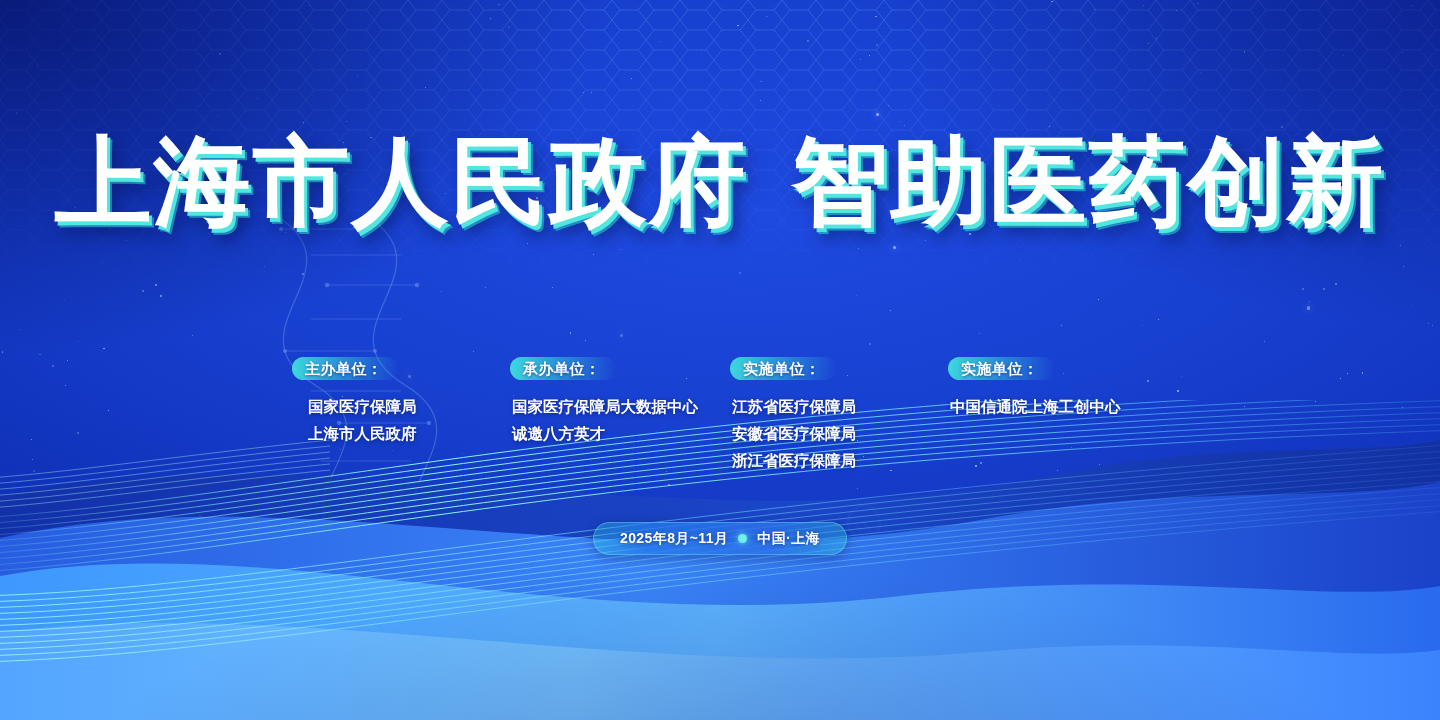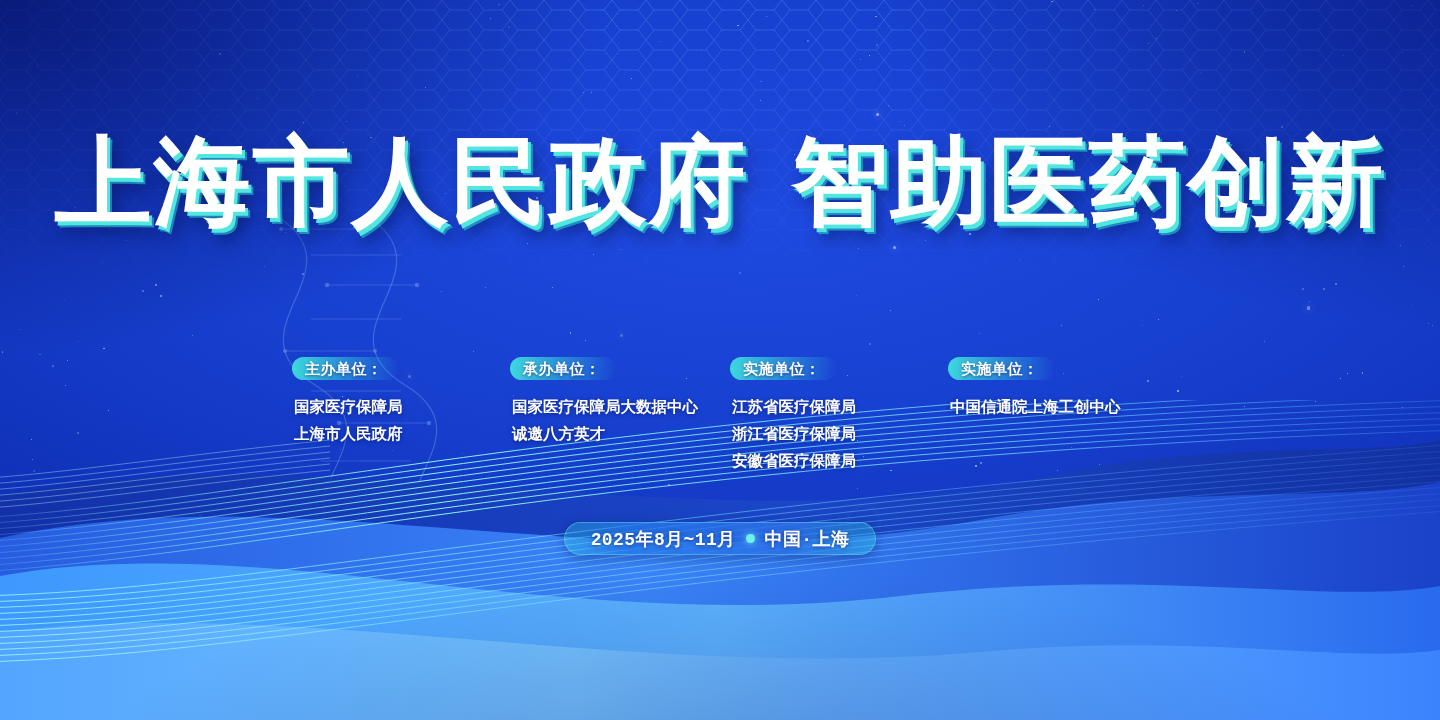--- a/index.html
+++ b/index.html
@@ -134,21 +134,21 @@
   }
   .org-items{display:block;}
   .org-item{
     font-size:15.5px;font-weight:700;color:#ffffff;
     line-height:27px;white-space:nowrap;
     text-shadow:0 1px 4px rgba(5,18,86,.6);
   }
 
   
   .c1 .org-label{margin-left:16px;}
-  .c1 .org-item{margin-left:18px;}
+  .c1 .org-item{margin-left:32px;}
   .c2 .org-label{margin-left:16px;}
   .c2 .org-item{margin-left:18px;}
   .c3 .org-label{margin-left:14px;}
   .c3 .org-item{margin-left:16px;}
   .c4 .org-label{margin-left:14px;}
   .c4 .org-item{margin-left:16px;}
 
   
   .datebar-wrap{
     position:absolute;left:0;right:0;top:522px;
@@ -161,22 +161,22 @@
     display:flex;align-items:center;gap:10px;
     border-radius:17px;
     background:linear-gradient(100deg,
        rgba(42,220,214,.30) 0%,
        rgba(38,120,235,.78) 22%,
        rgba(44,112,232,.85) 70%,
        rgba(42,214,212,.32) 100%);
     box-shadow:inset 0 0 0 1px rgba(120,235,238,.38), 0 3px 12px rgba(5,18,84,.35);
   }
   .datebar .txt{
-    font-family:Liberation Mono, monospace;
-    font-weight:700;font-size:18px;color:#fff;letter-spacing:.4px;
+    font-family:Liberation Sans, sans-serif;
+    font-weight:700;font-size:14px;color:#fff;letter-spacing:.4px;
     white-space:nowrap;
     text-shadow:0 1px 4px rgba(6,20,90,.55);
   }
   .dot{
     width:9px;height:9px;border-radius:50%;
     background:#6ff0ea;
     box-shadow:0 0 6px rgba(110,240,234,.9);
     flex:0 0 auto;
   }
 </style>
@@ -581,22 +581,22 @@
         <div class="org-items">
           <div class="org-item">国家医疗保障局大数据中心</div>
           <div class="org-item">诚邀八方英才</div>
         </div>
       </div>
 
       <div class="org-col c3">
         <div class="org-label">实施单位：</div>
         <div class="org-items">
           <div class="org-item">江苏省医疗保障局</div>
+          <div class="org-item">安徽省医疗保障局</div>
           <div class="org-item">浙江省医疗保障局</div>
-          <div class="org-item">安徽省医疗保障局</div>
         </div>
       </div>
 
       <div class="org-col c4">
         <div class="org-label">实施单位：</div>
         <div class="org-items">
           <div class="org-item">中国信通院上海工创中心</div>
         </div>
       </div>
 

